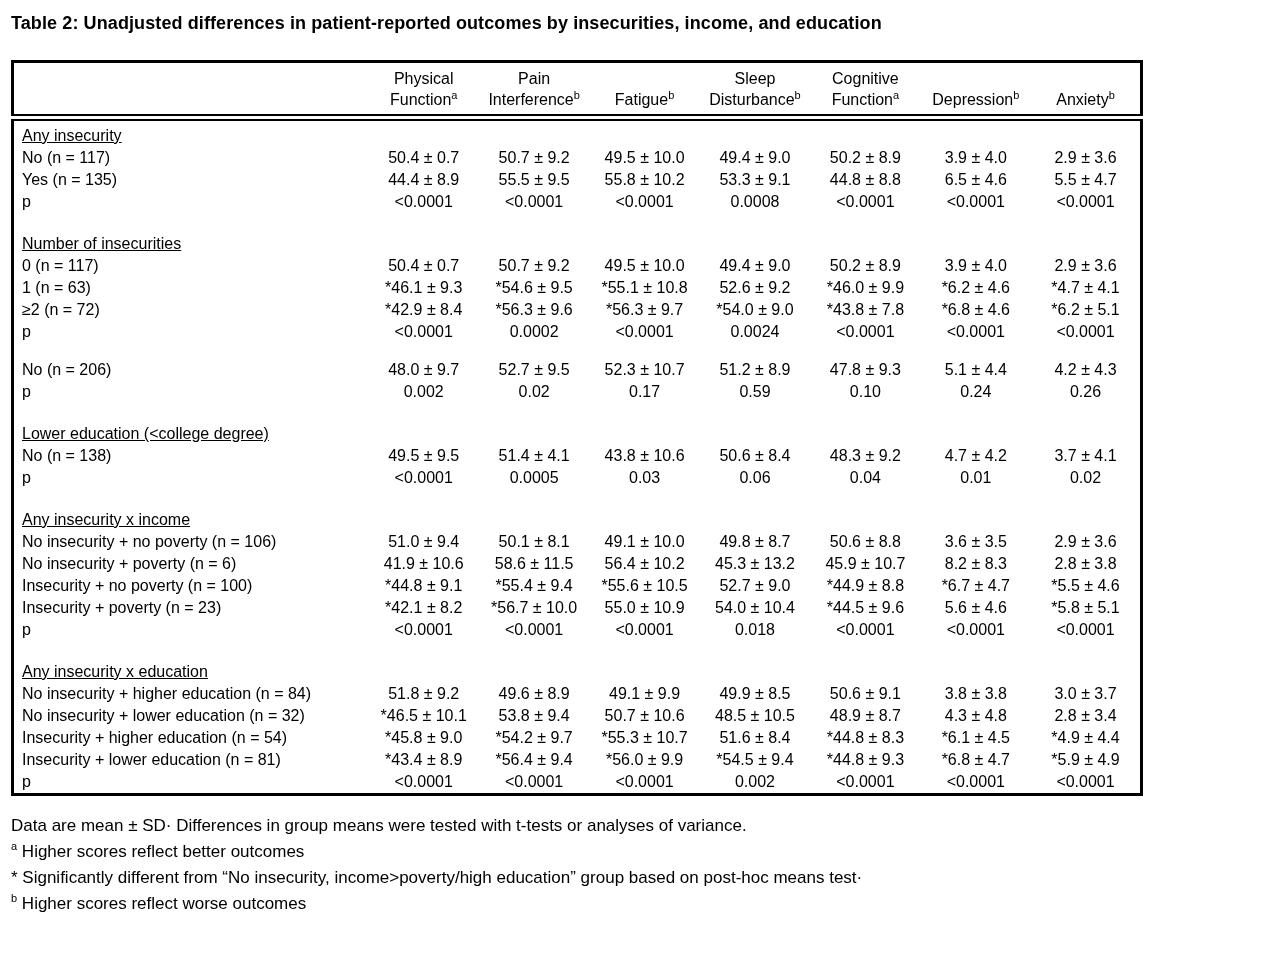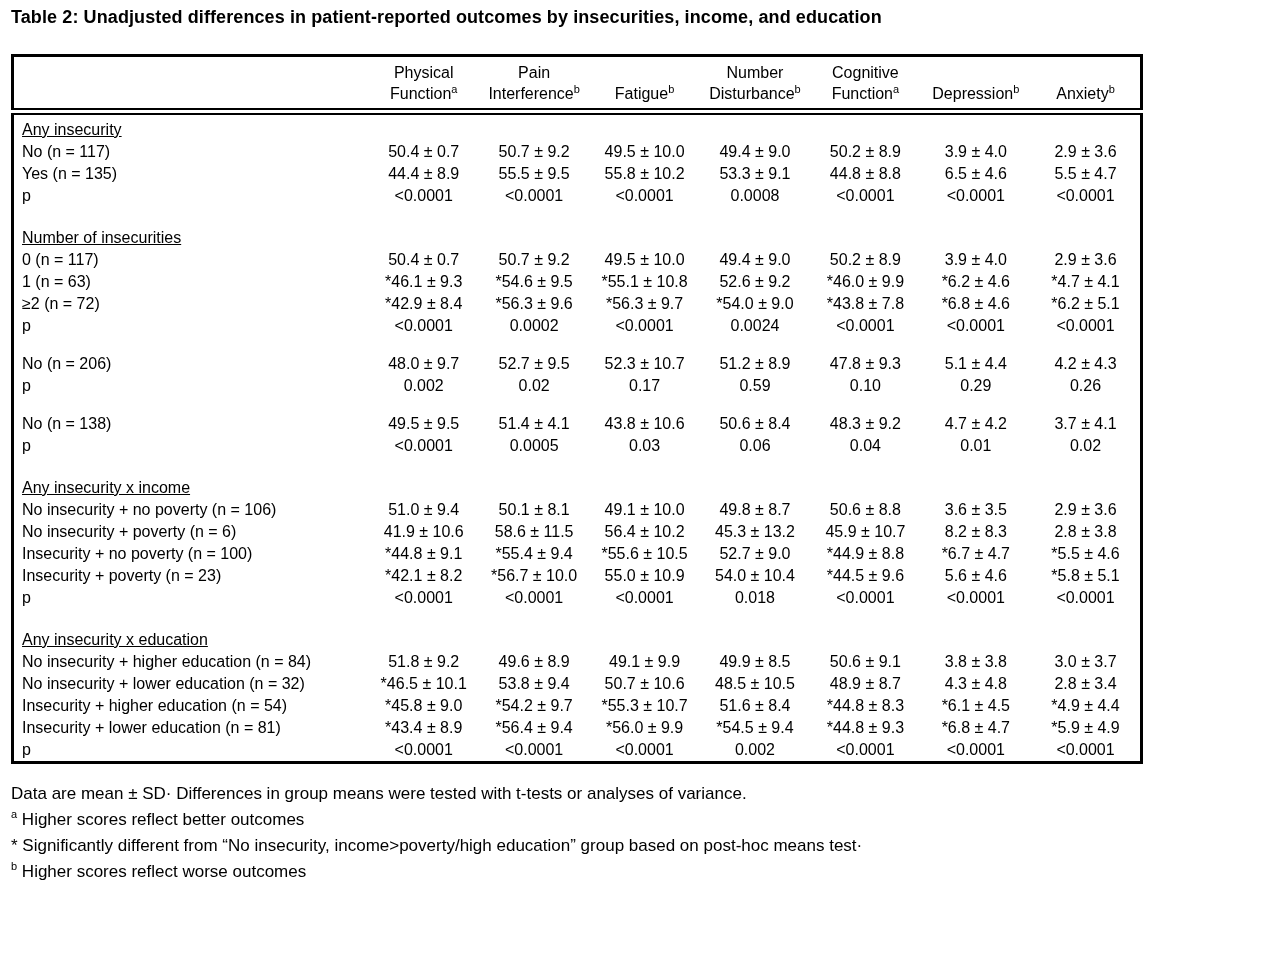--- a/index.html
+++ b/index.html
@@ -6,21 +6,21 @@
     margin: 0;
     padding: 0;
     background: #ffffff;
     color: #000000;
     font-family: "Liberation Sans", "DejaVu Sans", sans-serif;
   }
   .page {
     width: 1264px;
     height: 976px;
     box-sizing: border-box;
-    padding: 6px 11px 0 11px;
+    padding: 12px 11px 0 11px;
     background: #ffffff;
   }
   .title {
     font-size: 18px;
     font-weight: bold;
     line-height: 22px;
     margin: 0 0 26px 0;
     letter-spacing: 0.1px;
   }
   table.outcomes {
@@ -97,21 +97,21 @@
             <div>Function<sup>a</sup></div>
           </th>
           <th>
             <div>Pain</div>
             <div>Interference<sup>b</sup></div>
           </th>
           <th>
             <div>Fatigue<sup>b</sup></div>
           </th>
           <th>
-            <div>Number</div>
+            <div>Sleep</div>
             <div>Disturbance<sup>b</sup></div>
           </th>
           <th>
             <div>Cognitive</div>
             <div>Function<sup>a</sup></div>
           </th>
           <th>
             <div>Depression<sup>b</sup></div>
           </th>
           <th>
@@ -212,25 +212,28 @@
           <td class="val">5.1 ± 4.4</td>
           <td class="val">4.2 ± 4.3</td>
         </tr>
         <tr>
           <td class="row-label">p</td>
           <td class="val">0.002</td>
           <td class="val">0.02</td>
           <td class="val">0.17</td>
           <td class="val">0.59</td>
           <td class="val">0.10</td>
-          <td class="val">0.29</td>
+          <td class="val">0.24</td>
           <td class="val">0.26</td>
         </tr>
         <tr class="spacer">
           <td colspan="8"></td>
+        </tr>
+        <tr>
+          <td colspan="8" class="section-heading"><span>Lower education (&lt;college degree)</span></td>
         </tr>
         <tr>
           <td class="row-label">No (n = 138)</td>
           <td class="val">49.5 ± 9.5</td>
           <td class="val">51.4 ± 4.1</td>
           <td class="val">43.8 ± 10.6</td>
           <td class="val">50.6 ± 8.4</td>
           <td class="val">48.3 ± 9.2</td>
           <td class="val">4.7 ± 4.2</td>
           <td class="val">3.7 ± 4.1</td>

